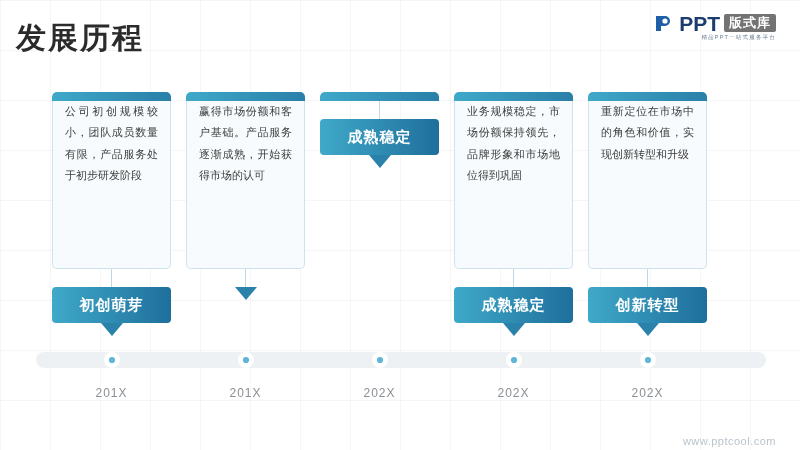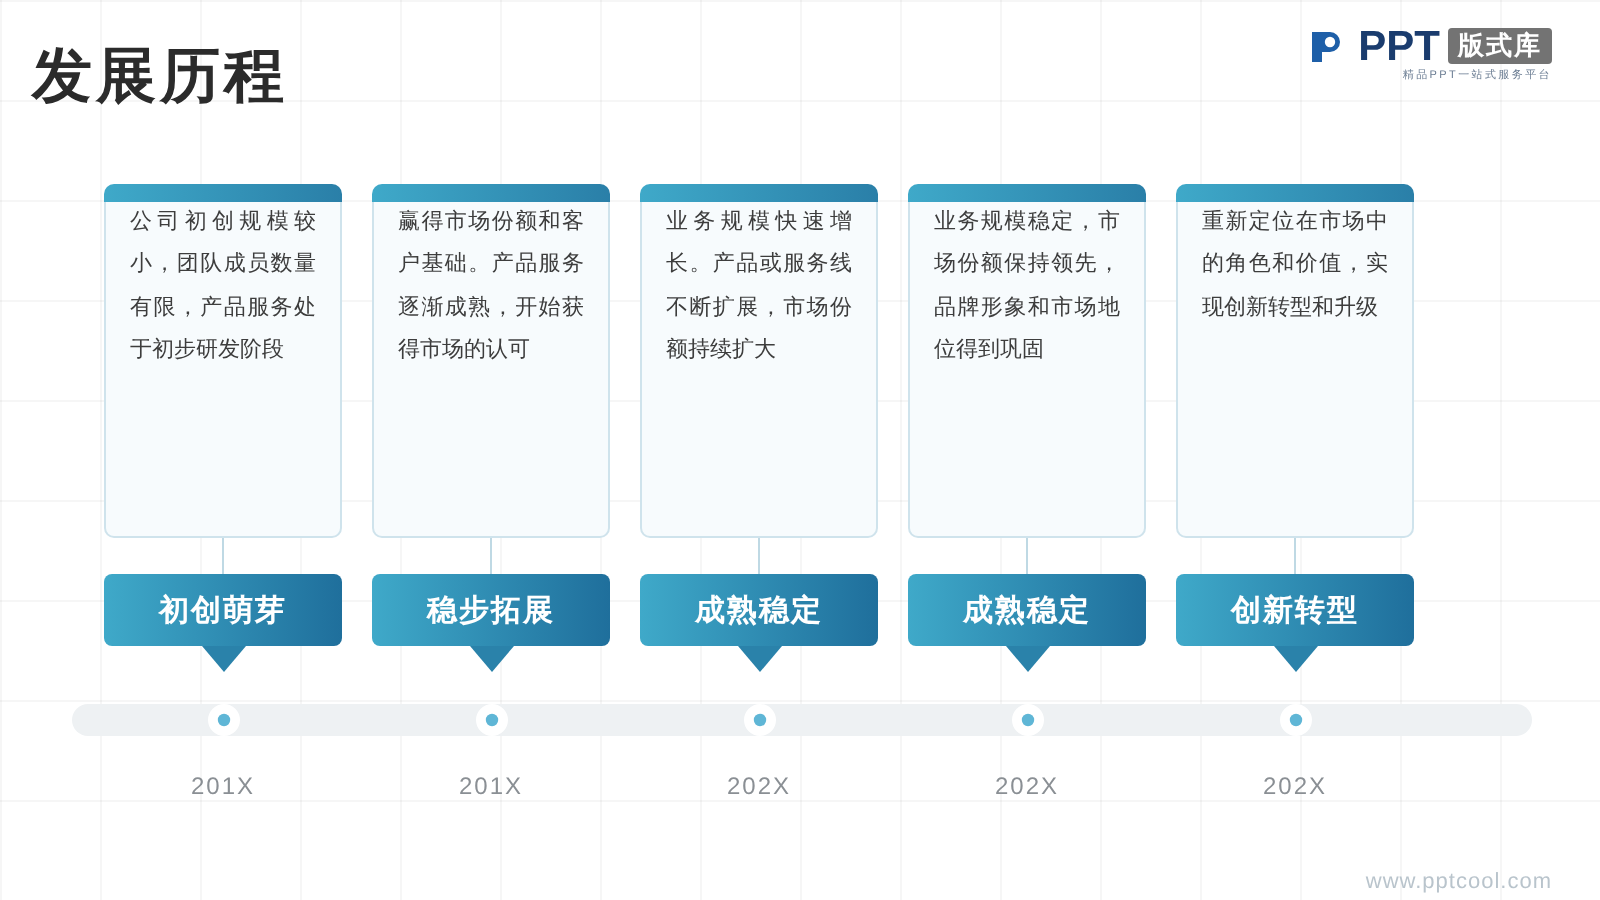--- a/index.html
+++ b/index.html
@@ -242,30 +242,26 @@
     </div>
   </div>
 
   <div class="card-col">
     <div class="card-cap"></div>
     <div class="card-box">
       <div class="card-text">赢得市场份额和客户基础。产品服务逐渐成熟，开始获得市场的认可</div>
     </div>
     <div class="card-stem"></div>
     <div class="card-label-wrap" style="margin-top:0;">
-      <div class="card-label">稳步拓展</div>
-      <div class="card-arrow"></div>
-    </div>
-  </div>
-
-  <div class="card-col">
-    <div class="card-cap"></div>
-    <div class="card-box">
-      <div class="card-text">业务规模快速增长。产品或服务线不断扩展，市场份额持续扩大</div>
-    </div>
+      <div class="card-arrow"></div>
+    </div>
+  </div>
+
+  <div class="card-col">
+    <div class="card-cap"></div>
     <div class="card-stem"></div>
     <div class="card-label-wrap" style="margin-top:0;">
       <div class="card-label">成熟稳定</div>
       <div class="card-arrow"></div>
     </div>
   </div>
 
   <div class="card-col">
     <div class="card-cap"></div>
     <div class="card-box">

